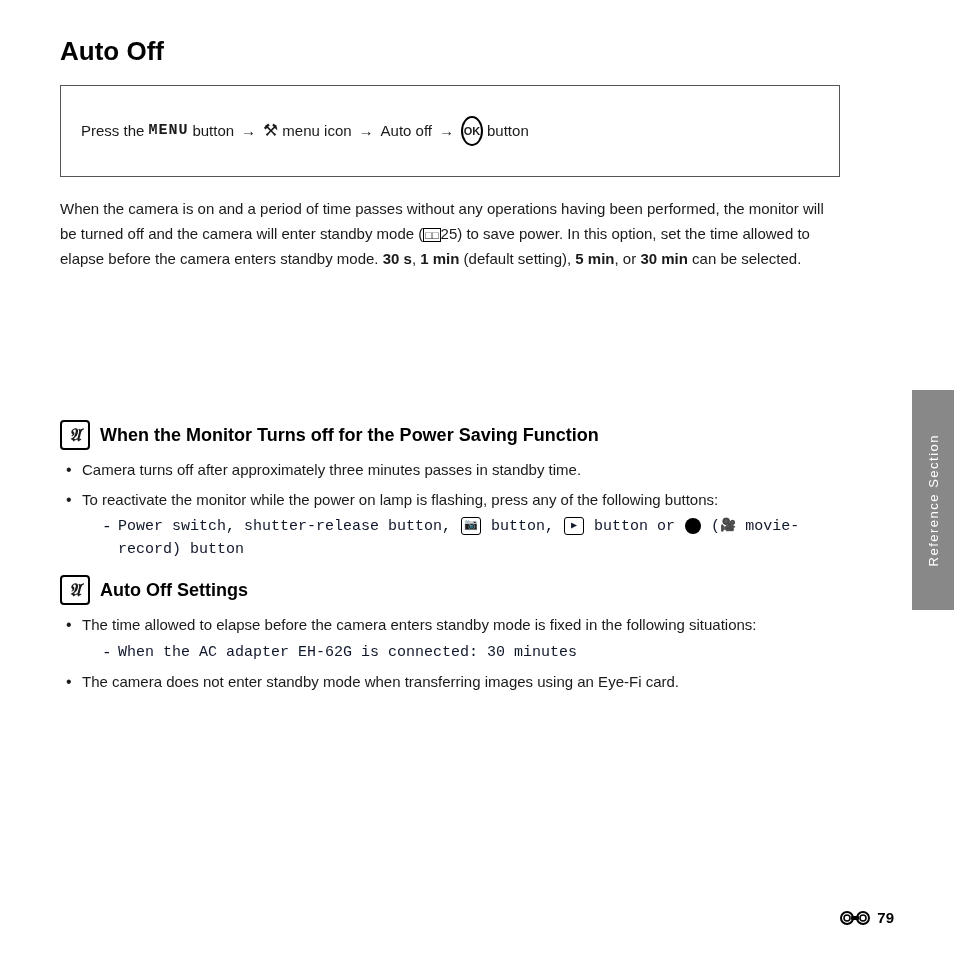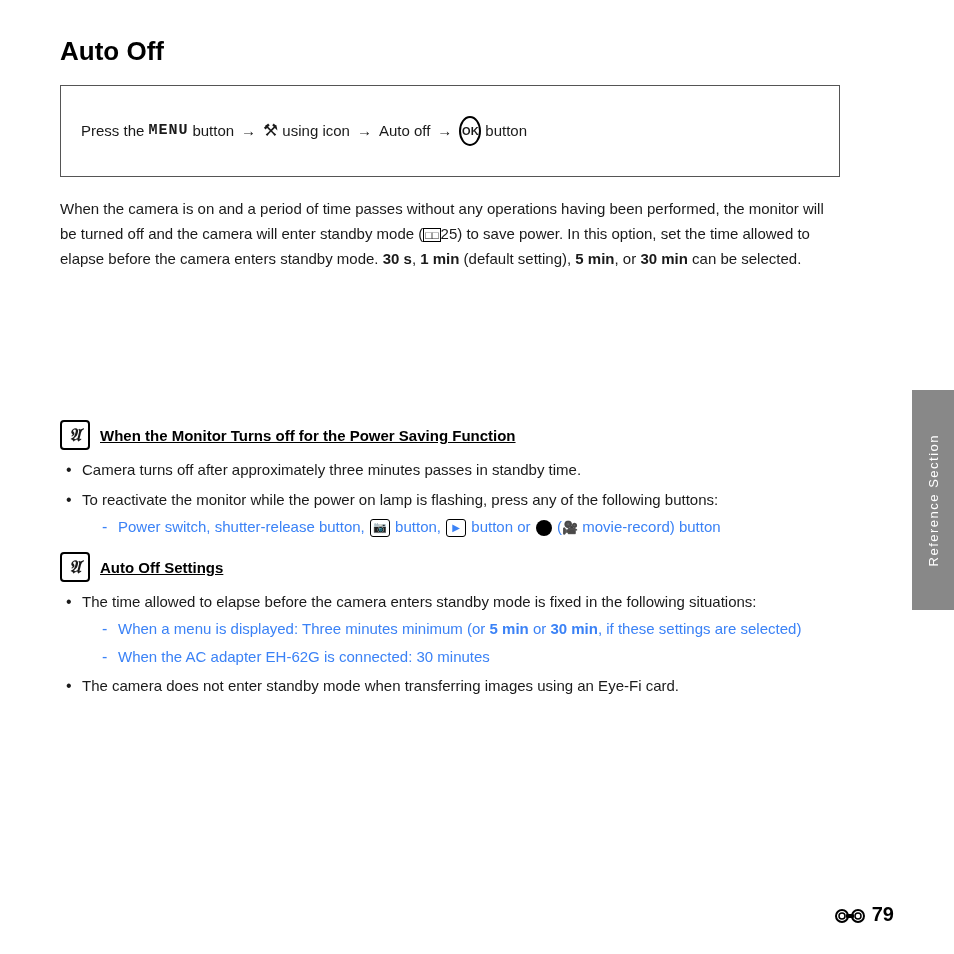--- a/index.html
+++ b/index.html
@@ -102,24 +102,23 @@
       align-items: center;
       justify-content: center;
       font-style: italic;
       font-size: 18px;
       font-family: Georgia, serif;
       font-weight: bold;
       flex-shrink: 0;
     }
 
     .note-title {
-      font-size: 15px;
+      font-size: 18px;
       font-weight: bold;
       color: #000;
-      text-decoration: underline;
     }
 
     .bullet-list {
       list-style: none;
       padding: 0;
       margin: 0 0 14px 0;
     }
 
     .bullet-list li {
       position: relative;
@@ -143,21 +142,22 @@
       padding: 0;
       margin: 4px 0 4px 14px;
     }
 
     .sub-list li {
       position: relative;
       padding-left: 22px;
       margin-bottom: 4px;
       font-size: 15px;
       line-height: 1.55;
-      color: #3b82f6;
+      color: #0f172a;
+      font-family: Liberation Mono, monospace;
     }
 
     .sub-list li::before {
       content: '-';
       position: absolute;
       left: 6px;
       top: 0;
     }
 
     .inline-icon {
@@ -226,39 +226,39 @@
       position: absolute;
       bottom: 28px;
       right: 60px;
       display: flex;
       align-items: center;
       gap: 6px;
       font-size: 15px;
     }
 
     .page-number {
-      font-size: 20px;
+      font-size: 15px;
       font-weight: bold;
       color: #000;
     }
   </style>
 </head>
 <body>
 
 <div class="page-content">
 
   <h1 class="page-title">Auto Off</h1>
 
   <div class="nav-box">
     <span>Press the</span>
     <span class="menu-keyword">MENU</span>
     <span>button</span>
     <span class="arrow">→</span>
     <span class="icon-wrench">⚒</span>
-    <span>using icon</span>
+    <span>menu icon</span>
     <span class="arrow">→</span>
     <span>Auto off</span>
     <span class="arrow">→</span>
     <span class="ok-circle">OK</span>
     <span>button</span>
   </div>
 
   <p class="body-text">
     When the camera is on and a period of time passes without any operations having been
     performed, the monitor will be turned off and the camera will enter standby mode (<span style="font-size:11px;border:1px solid #000;padding:0 1px;vertical-align:middle;">□□</span>25) to
@@ -301,21 +301,20 @@
       <div class="note-icon">
           <em>𝔄</em>
         </div>
       <span class="note-title">Auto Off Settings</span>
     </div>
 
     <ul class="bullet-list">
       <li>
         The time allowed to elapse before the camera enters standby mode is fixed in the following situations:
         <ul class="sub-list">
-          <li>When a menu is displayed: Three minutes minimum (or <strong>5 min</strong> or <strong>30 min</strong>, if these settings are selected)</li>
           <li>When the AC adapter EH-62G is connected: 30 minutes</li>
         </ul>
       </li>
       <li>The camera does not enter standby mode when transferring images using an Eye-Fi card.</li>
     </ul>
   </div>
 </div>
 
 <div class="side-tab">
   <span class="side-tab-text">Reference Section</span>

